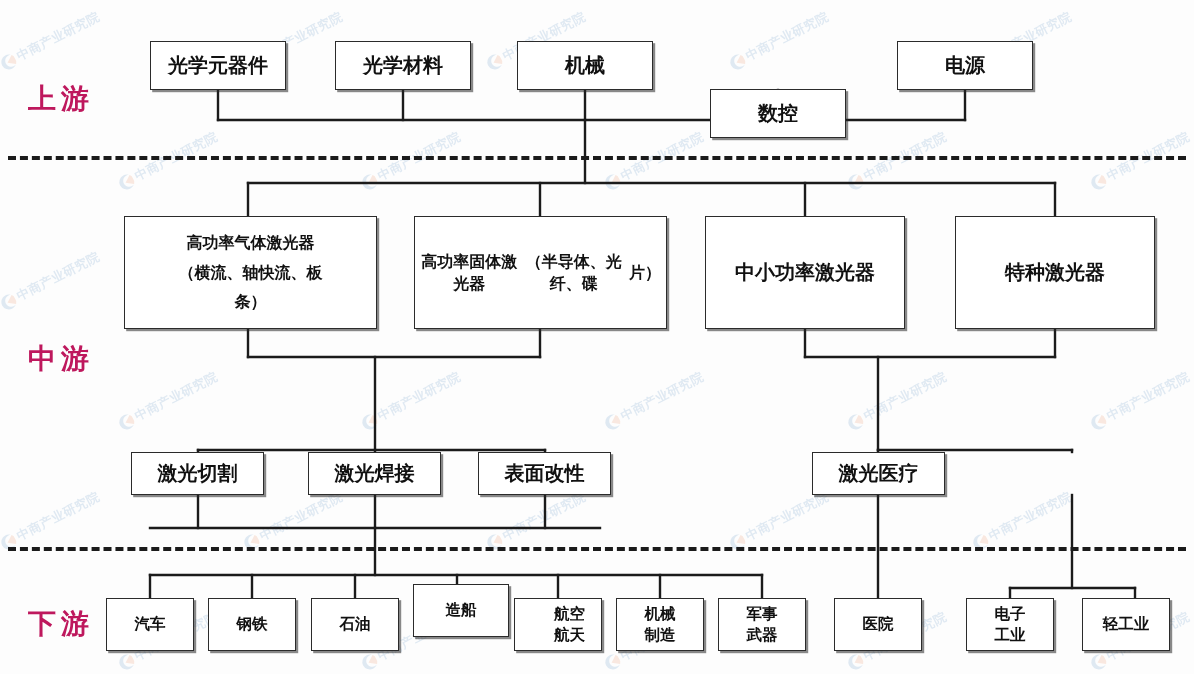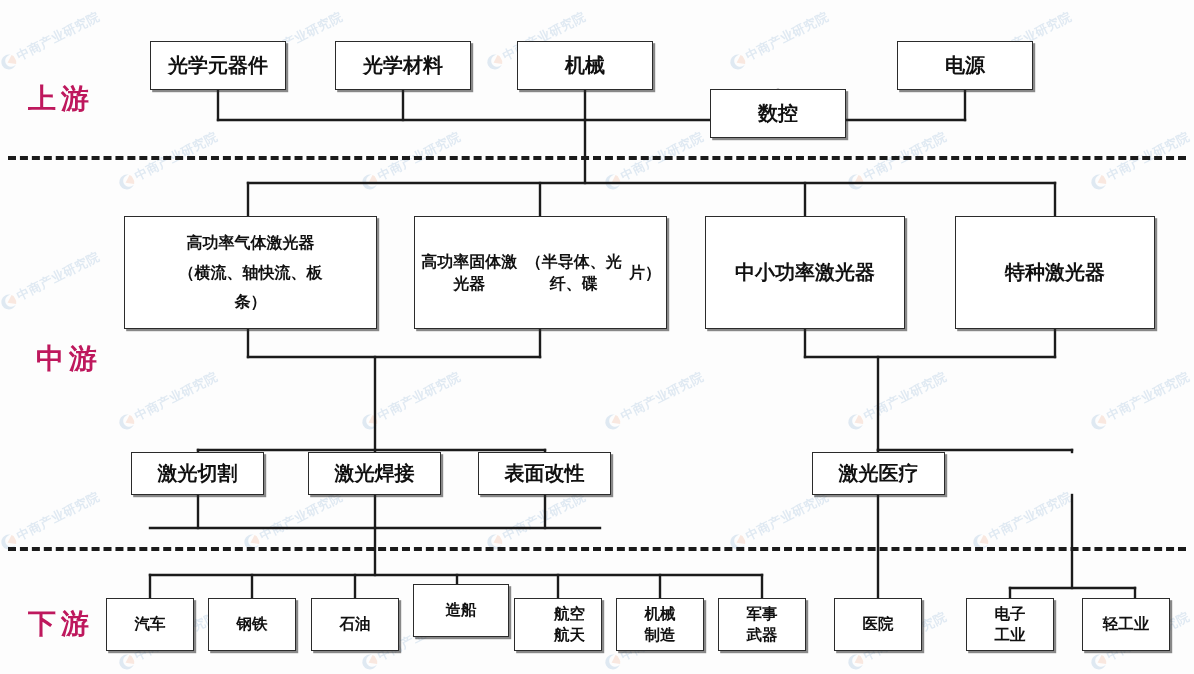--- a/index.html
+++ b/index.html
@@ -377,21 +377,21 @@
       <path d="M1010 588 L1135 588"></path>
       <path d="M1010 588 L1010 598"></path>
       <path d="M1135 588 L1135 598"></path>
     </g>
   </svg>
 
   <div class="divider" style="top:156px;"></div>
   <div class="divider" style="top:547px;"></div>
 
   <div class="stage-label" style="left:28px; top:80px;">上游</div>
-  <div class="stage-label" style="left:36px; top:340px;font-family:Liberation Mono, monospace;">中游</div>
+  <div class="stage-label" style="left:28px; top:340px;font-family:Liberation Mono, monospace;">中游</div>
   <div class="stage-label" style="left:28px; top:605px;">下游</div>
 
   <div class="node" style="left:150px; top:41px; width:136px; height:49px;">光学元器件</div>
   <div class="node" style="left:335px; top:41px; width:136px; height:49px;">光学材料</div>
   <div class="node" style="left:517px; top:41px; width:136px; height:49px;">机械</div>
   <div class="node" style="left:710px; top:41px; width:136px; height:49px;margin-top:48px;">数控</div>
   <div class="node" style="left:897px; top:41px; width:136px; height:49px;">电源</div>
 
   <div class="node multi" style="left:124px; top:216px; width:253px; height:113px; flex-direction:column;gap:8px;">
     <span>高功率气体激光器</span>

